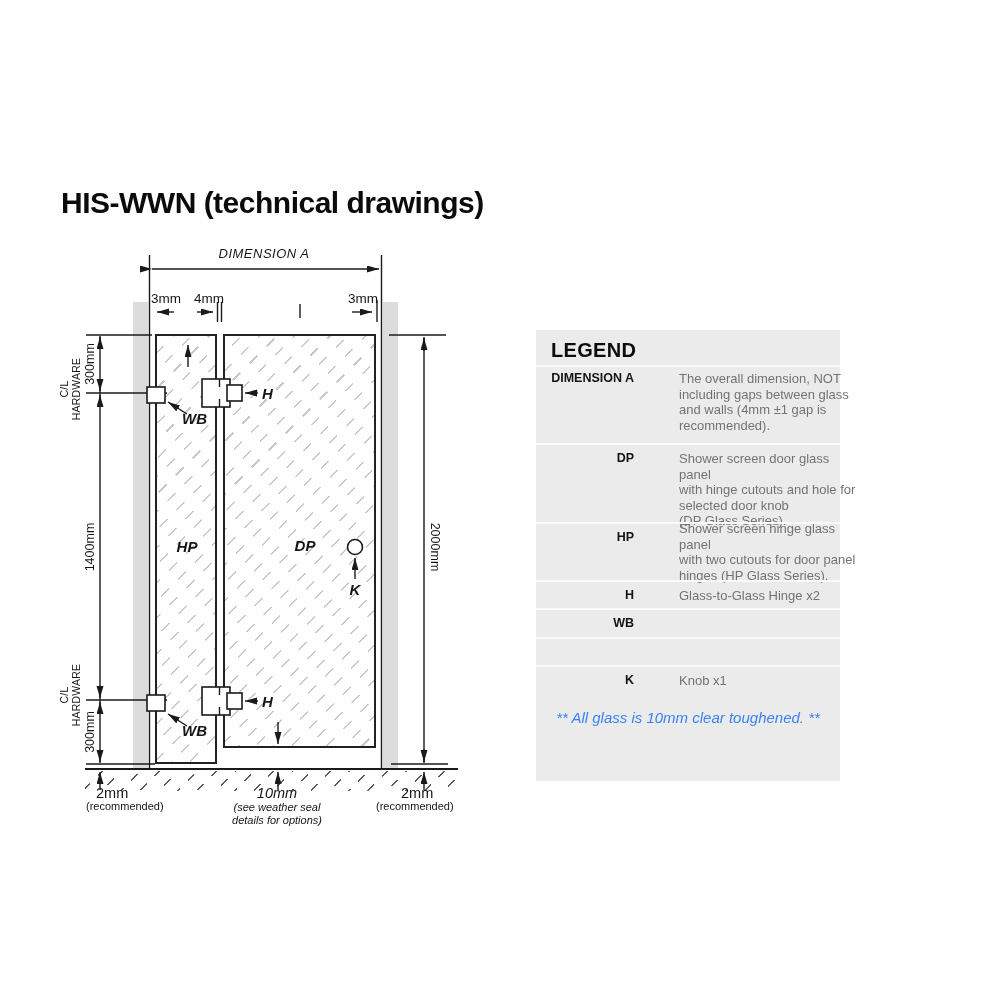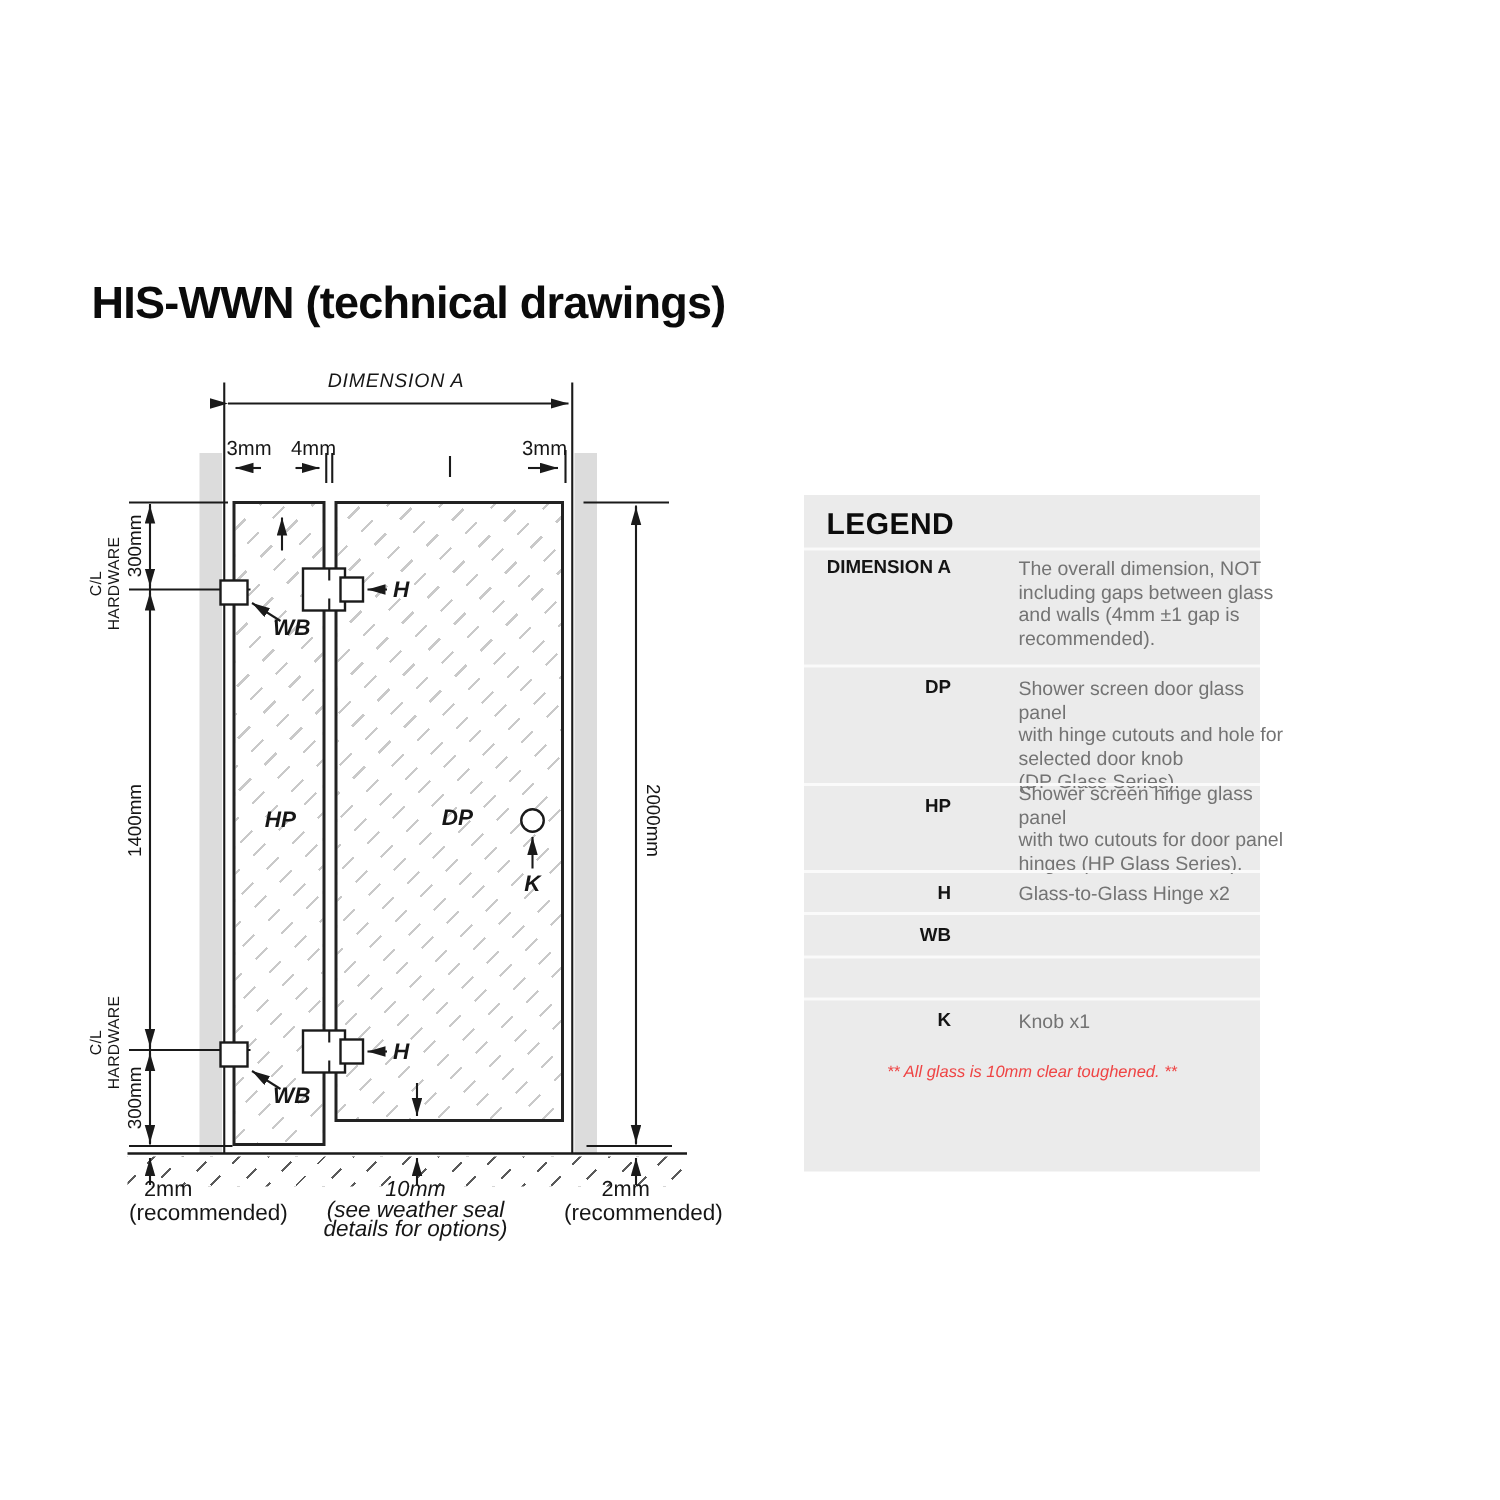--- a/index.html
+++ b/index.html
@@ -29,21 +29,21 @@
       repeating-linear-gradient(45deg, rgba(255,255,255,0) 0 9px, #fff 9px 20px),
       repeating-linear-gradient(135deg, rgba(255,255,255,0) 0 12px, #5a5a5a 12px 13.4px);
   }
   svg.overlay { left:0; top:0; }
   .lbl { position:absolute; font-size:13.5px; color:#161616; white-space:nowrap; }
   .italic { font-style: italic; }
   .bolditalic { font-style: italic; font-weight: bold; font-size: 15px; }
   .ctr { text-align: center; }
   .rot-ccw { transform: rotate(-90deg); }
   .rot-cw  { transform: rotate(90deg); }
-  .small { font-size: 15px; }
+  .small { font-size: 11px; }
   .pre { white-space: pre-line; }
   .clhw { font-size: 10.5px; line-height: 12px; letter-spacing: 0.2px; text-align:center; }
   .sidedim { font-size: 12.5px; text-align: center; }
   
   .legend {
     left: 536px; top: 330px; width: 304px; height: 451px;
     background: #ebebeb;
   }
   .legend-title {
     position:absolute; left: 15px; top: 9px;
@@ -54,21 +54,21 @@
     position: absolute; left: 0; width: 98px; text-align: right;
     font-size: 12.5px; font-weight: bold; color: #141414; white-space: nowrap;
   }
   .desc {
     position: absolute; left: 117px; width: 185px;
     font-size: 13px; line-height: 15.5px; color: #737373; white-space: pre-line; margin-left: 26px;
   }
   .desc.nowrap { white-space: nowrap; width: auto; }
   .footnote {
     left: 553px; top: 709px; width: 270px; text-align: center;
-    font-style: italic; font-size: 11px; color: #ef4444;
+    font-style: italic; font-size: 15px; color: #3b82f6;
   }
 </style>
 </head>
 <body>
 
 <div class="stage">
 
   <div class="abs page-title">HIS-WWN (technical drawings)</div>
 
   <div class="abs wall" style="left:133px; top:302px; width:15px; height:467px;"></div>

